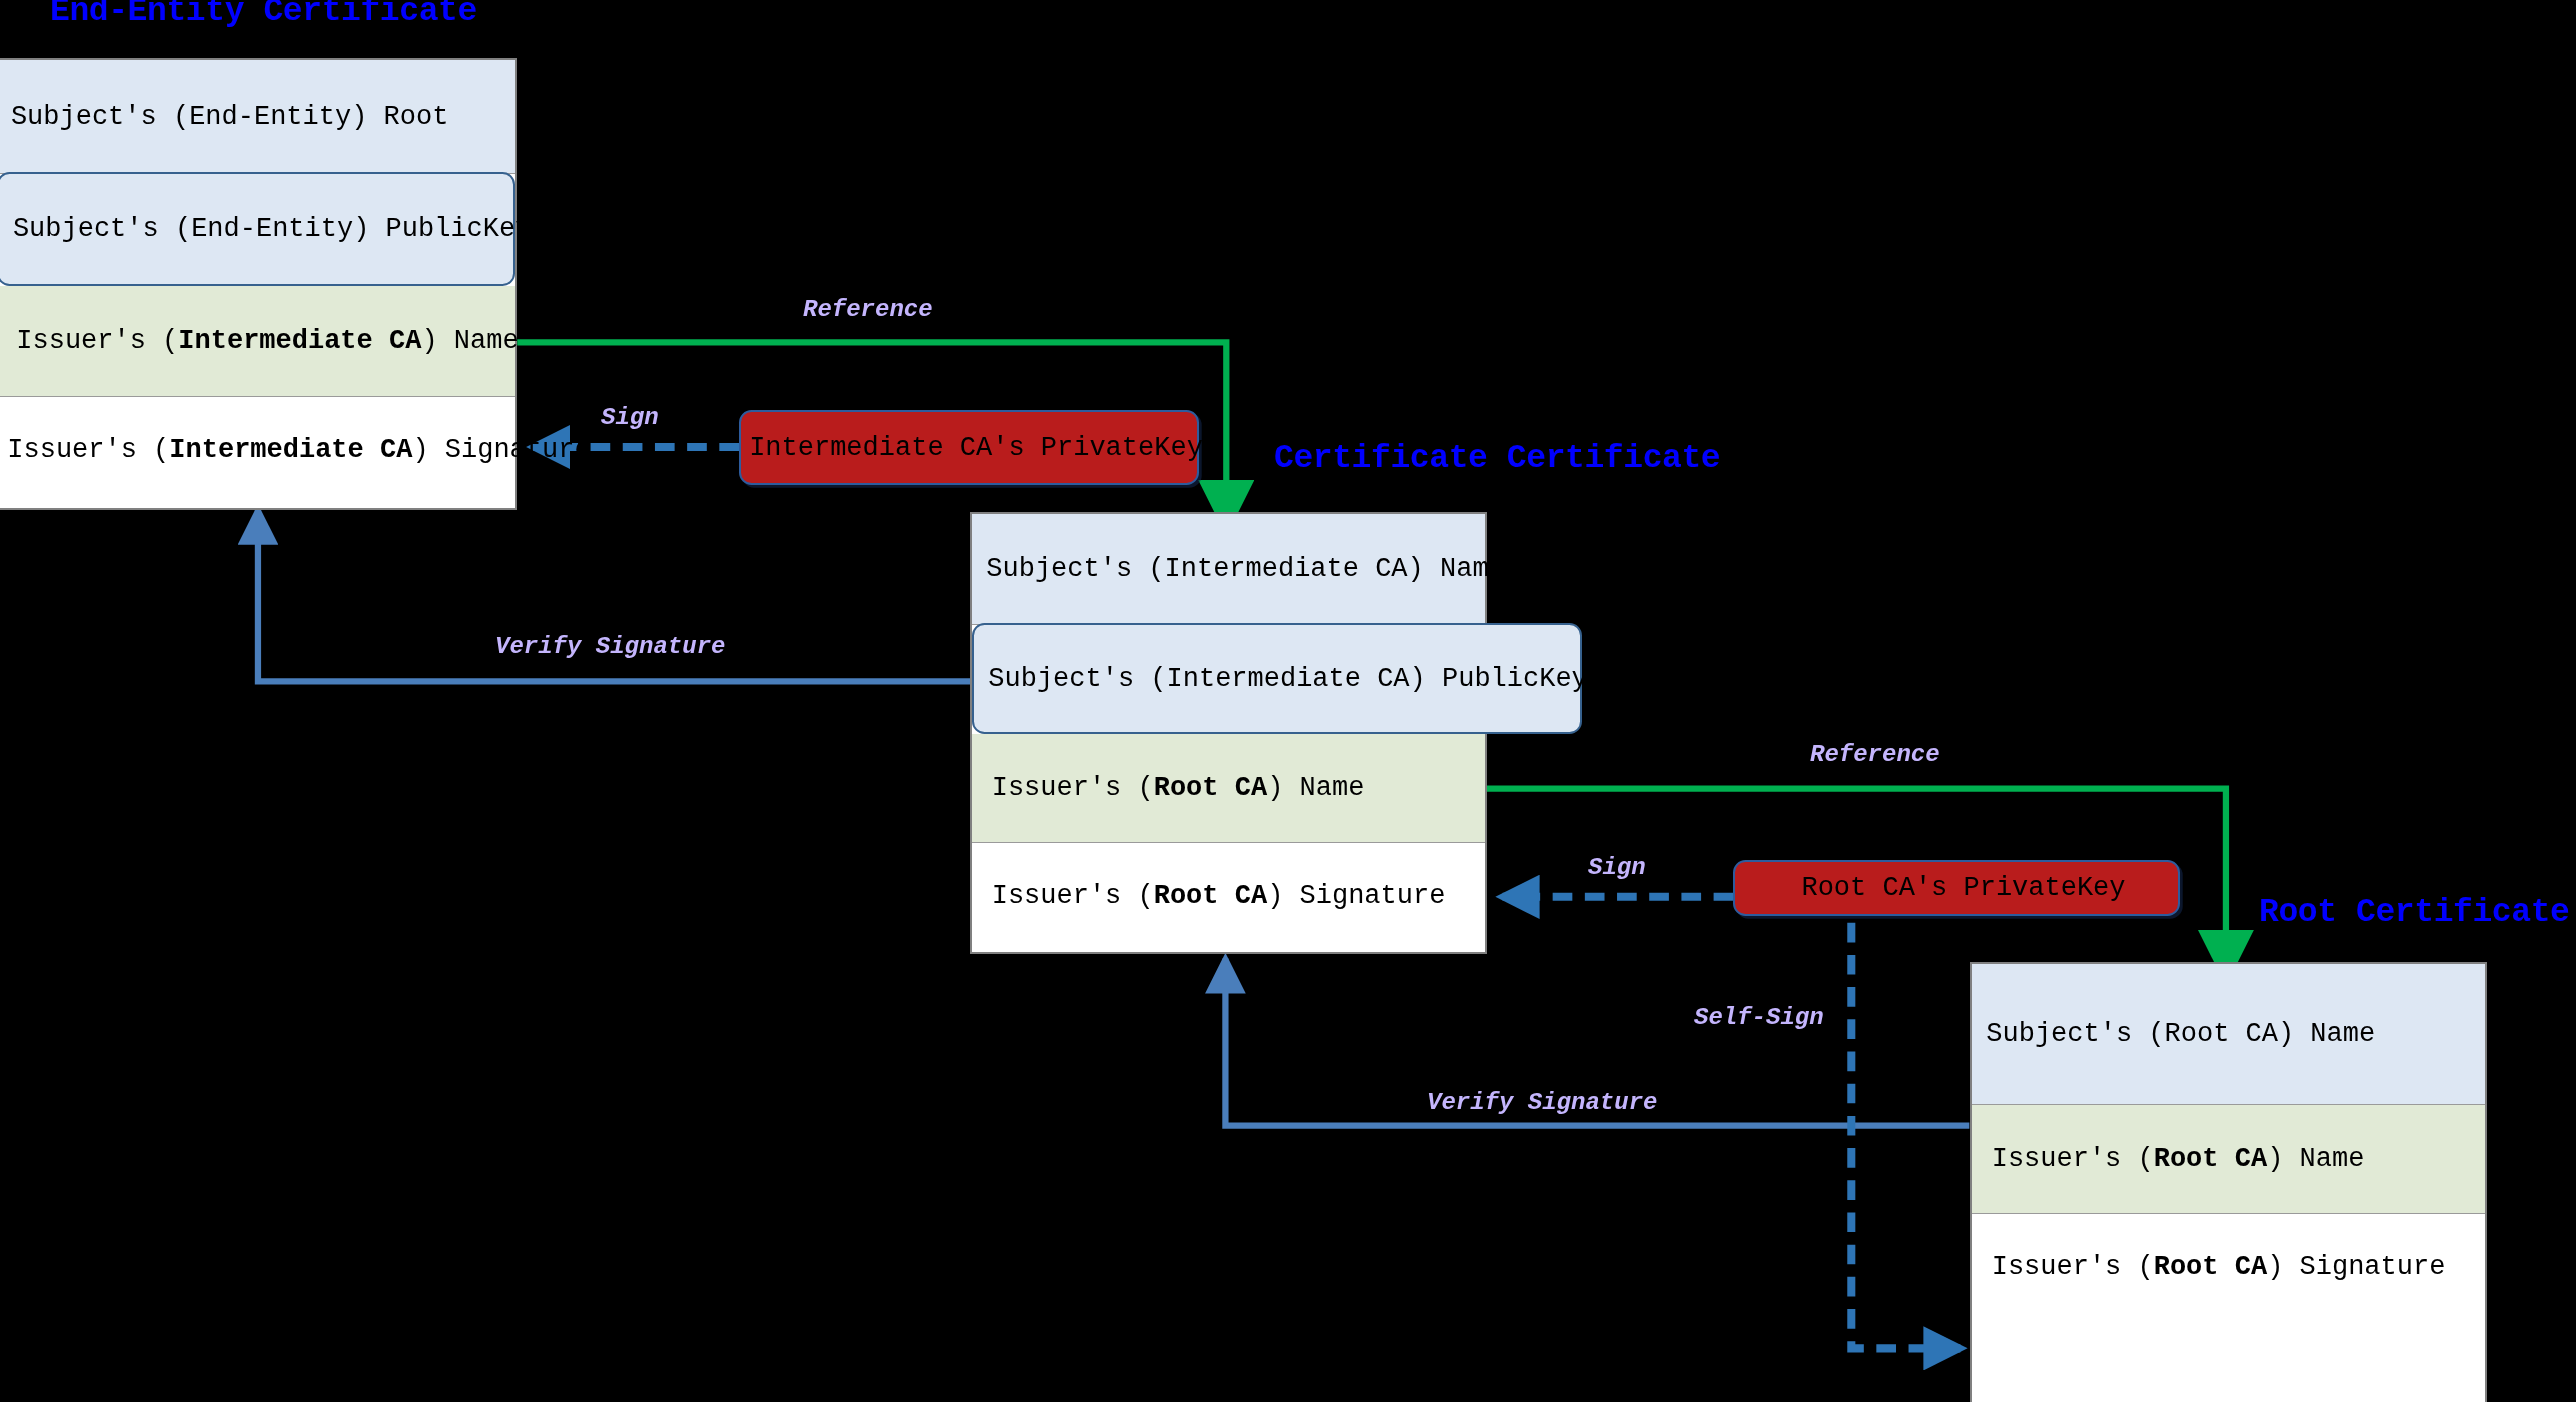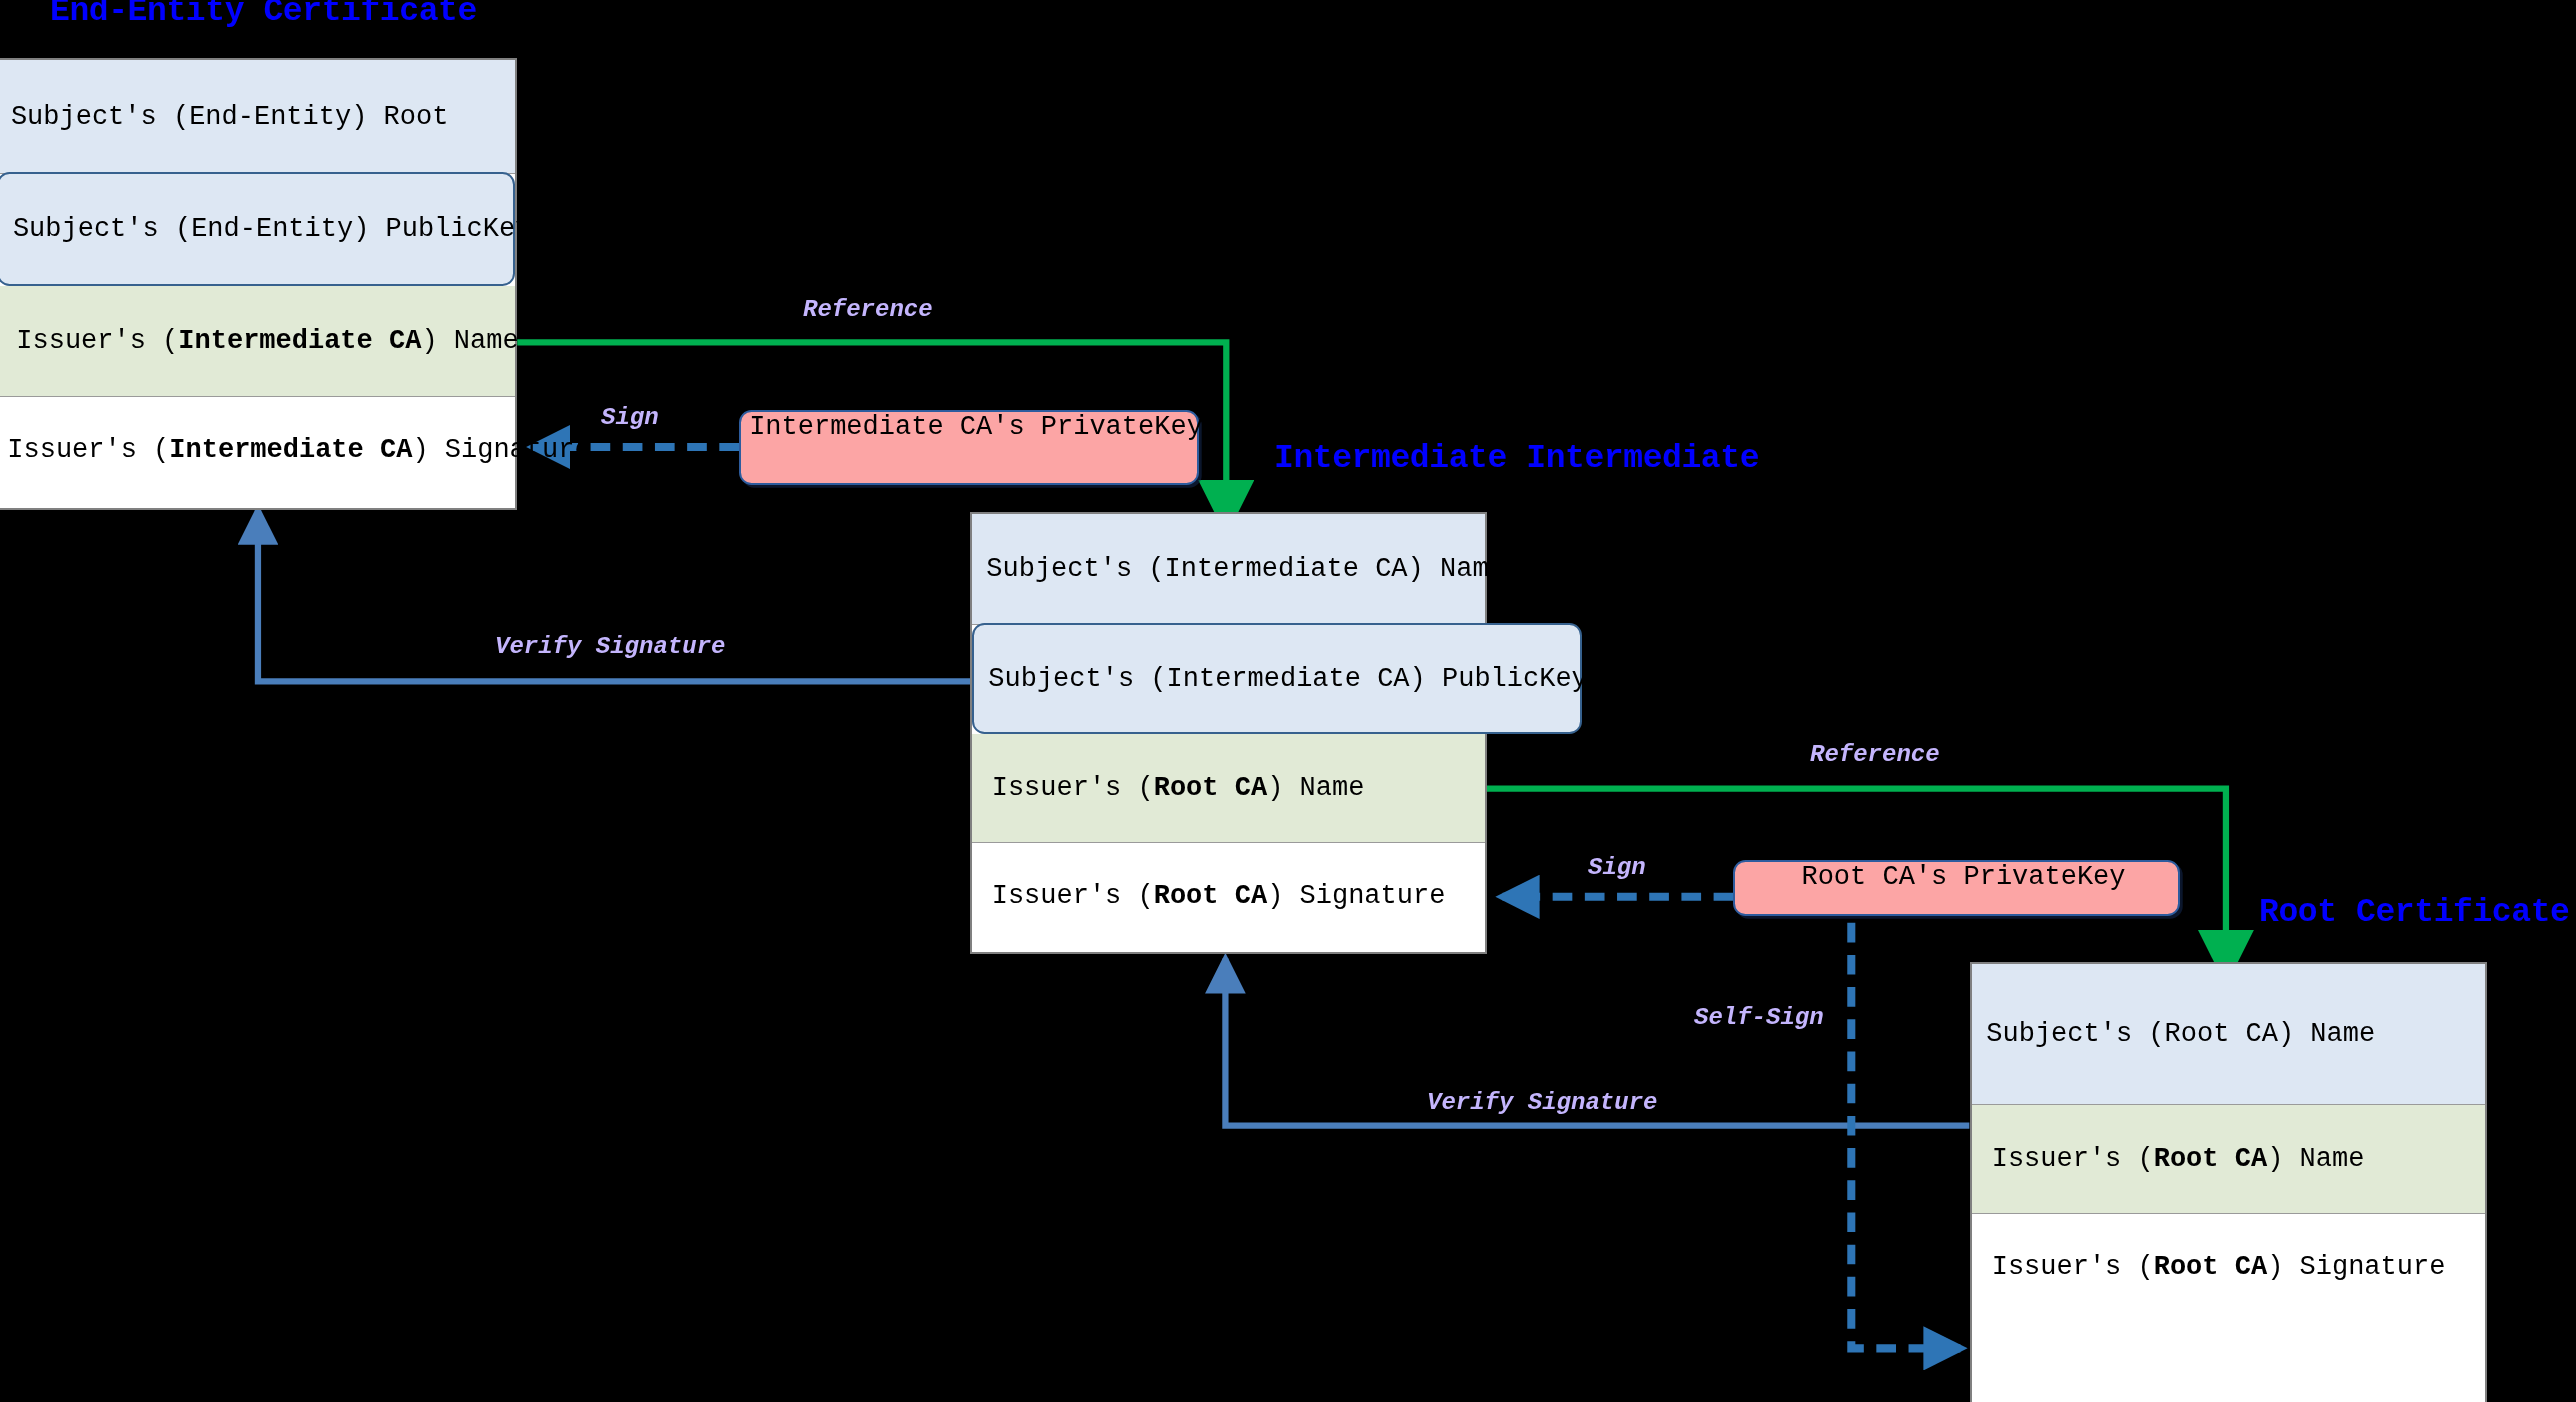--- a/index.html
+++ b/index.html
@@ -50,25 +50,26 @@
   }
   .row-issuer-sig {
     background: #ffffff;
     padding-left: 19.7px;
   }
 
   
   .privkey {
     position: absolute;
     box-sizing: border-box;
-    background: #fca5a5;
+    background: #b91c1c;
     border: 2.7px solid #2d5c9e;
     border-radius: 12.5px;
     box-shadow: 2.7px 2.7px 0 rgba(20,40,80,0.55);
     display: flex;
+    align-items: center;
     justify-content: center;
     color: #000000;
     font-size: 27px;
     white-space: nowrap;
     padding-left: 14px;
   }
 
   
   .cert-title {
     position: absolute;
@@ -146,21 +147,21 @@
         <b>Intermediate CA</b>
         <span>) Name</span>
     </div>
     <div class="cert-row row-issuer-sig" style="height:106px; padding-left:10.7px;">
       <span>Issuer's (</span>
         <b>Intermediate CA</b>
         <span>) Signature</span>
     </div>
   </div>
 
-  <div class="cert-title" style="left:1274px; top:440px;">Intermediate Intermediate</div>
+  <div class="cert-title" style="left:1274px; top:440px;">Certificate Certificate</div>
 
   <div class="cert" id="cert-int" style="left:970px; top:512px; width:517px; height:442px;">
     <div class="cert-row row-subject-name" style="height:111px;">
       <span>Subject's (Intermediate CA) Name</span>
     </div>
     <div class="cert-row row-subject-key" style="height:111px; margin-top:-1.8px; width:610px;">
       <span>Subject's (Intermediate CA) PublicKey</span>
     </div>
     <div class="cert-row row-issuer-name" style="height:109px;">
       <span>Issuer's (</span>

